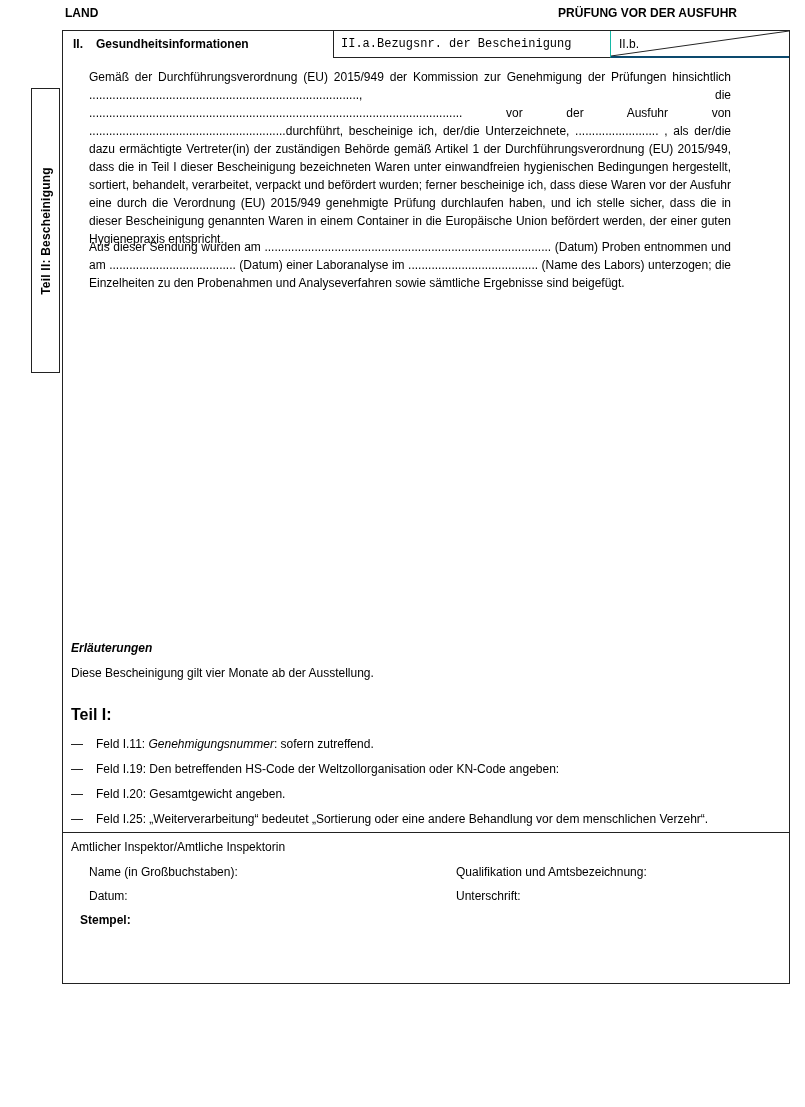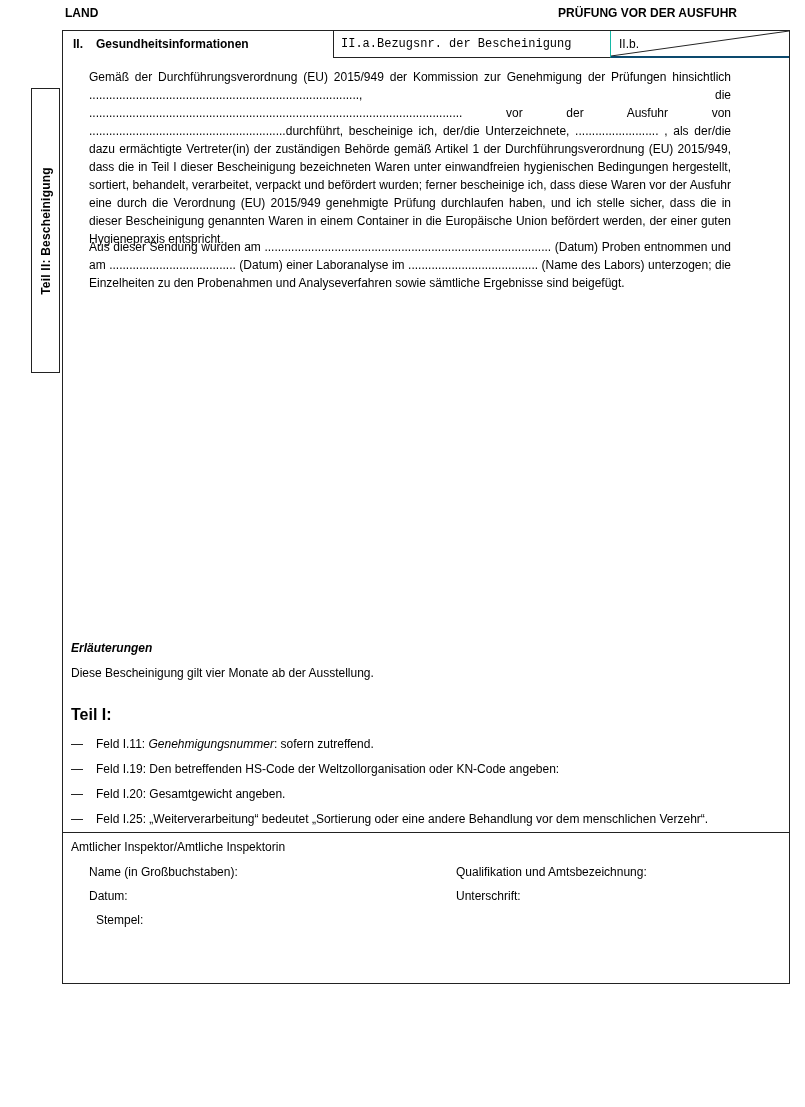--- a/index.html
+++ b/index.html
@@ -60,21 +60,21 @@
   .fi1 { top: 706px; } .fi2 { top: 731px; } .fi3 { top: 756px; } .fi4 { top: 781px; }
 
   
   .divider { position: absolute; left: 0; right: 0; top: 801px; border-top: 1px solid #222; }
   .insp-heading { position: absolute; left: 8px; top: 809px; font-size: 12px; }
   .insp-label { position: absolute; font-size: 12px; }
   .il-name  { left: 26px;  top: 834px; }
   .il-qual  { left: 393px; top: 834px; }
   .il-date  { left: 26px;  top: 858px; }
   .il-sign  { left: 393px; top: 858px; }
-  .il-stamp { left: 33px;  top: 882px; }
+  .il-stamp { left: 17px;  top: 882px; font-weight: bold; }
 </style>
 </head>
 <body>
 
 <div class="page">
 
   <div class="hdr-left">LAND</div>
   <div class="hdr-right">PRÜFUNG VOR DER AUSFUHR</div>
 
   <div class="sidebar-box">

